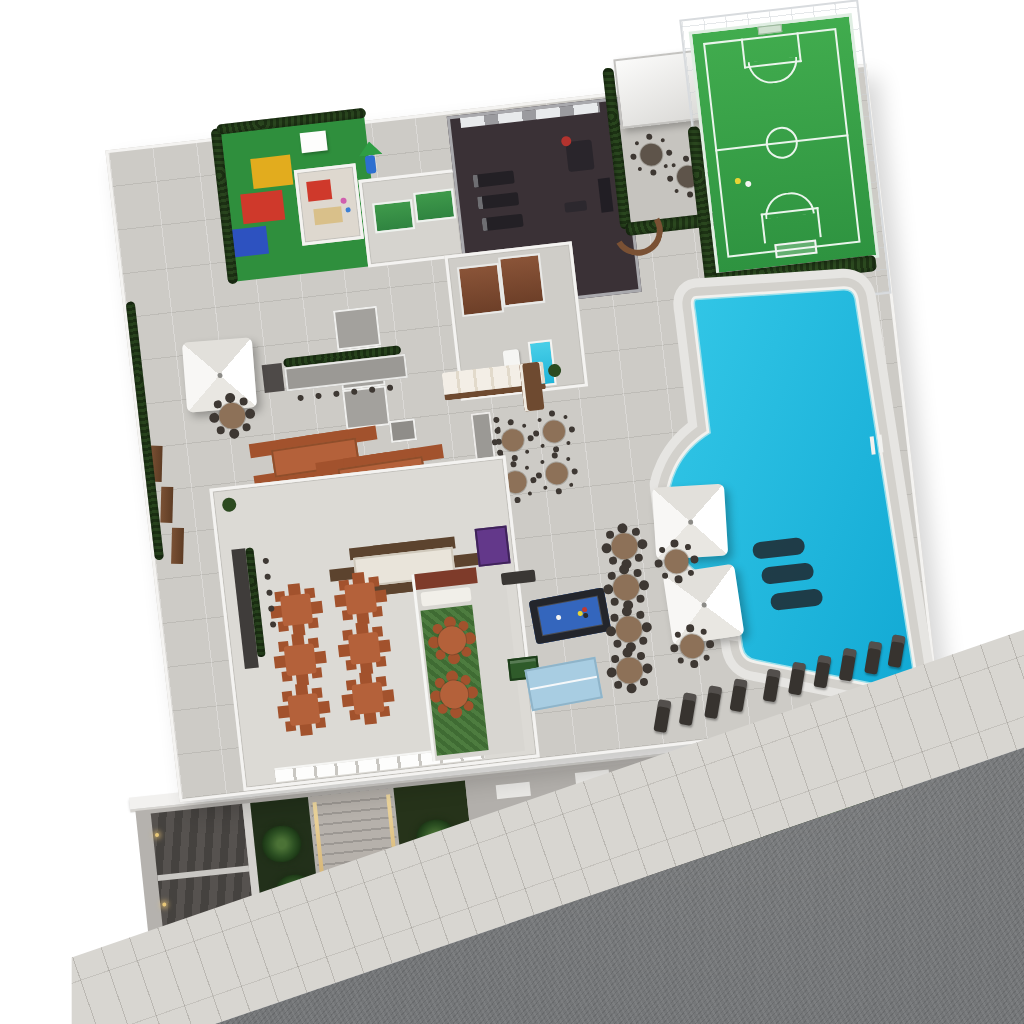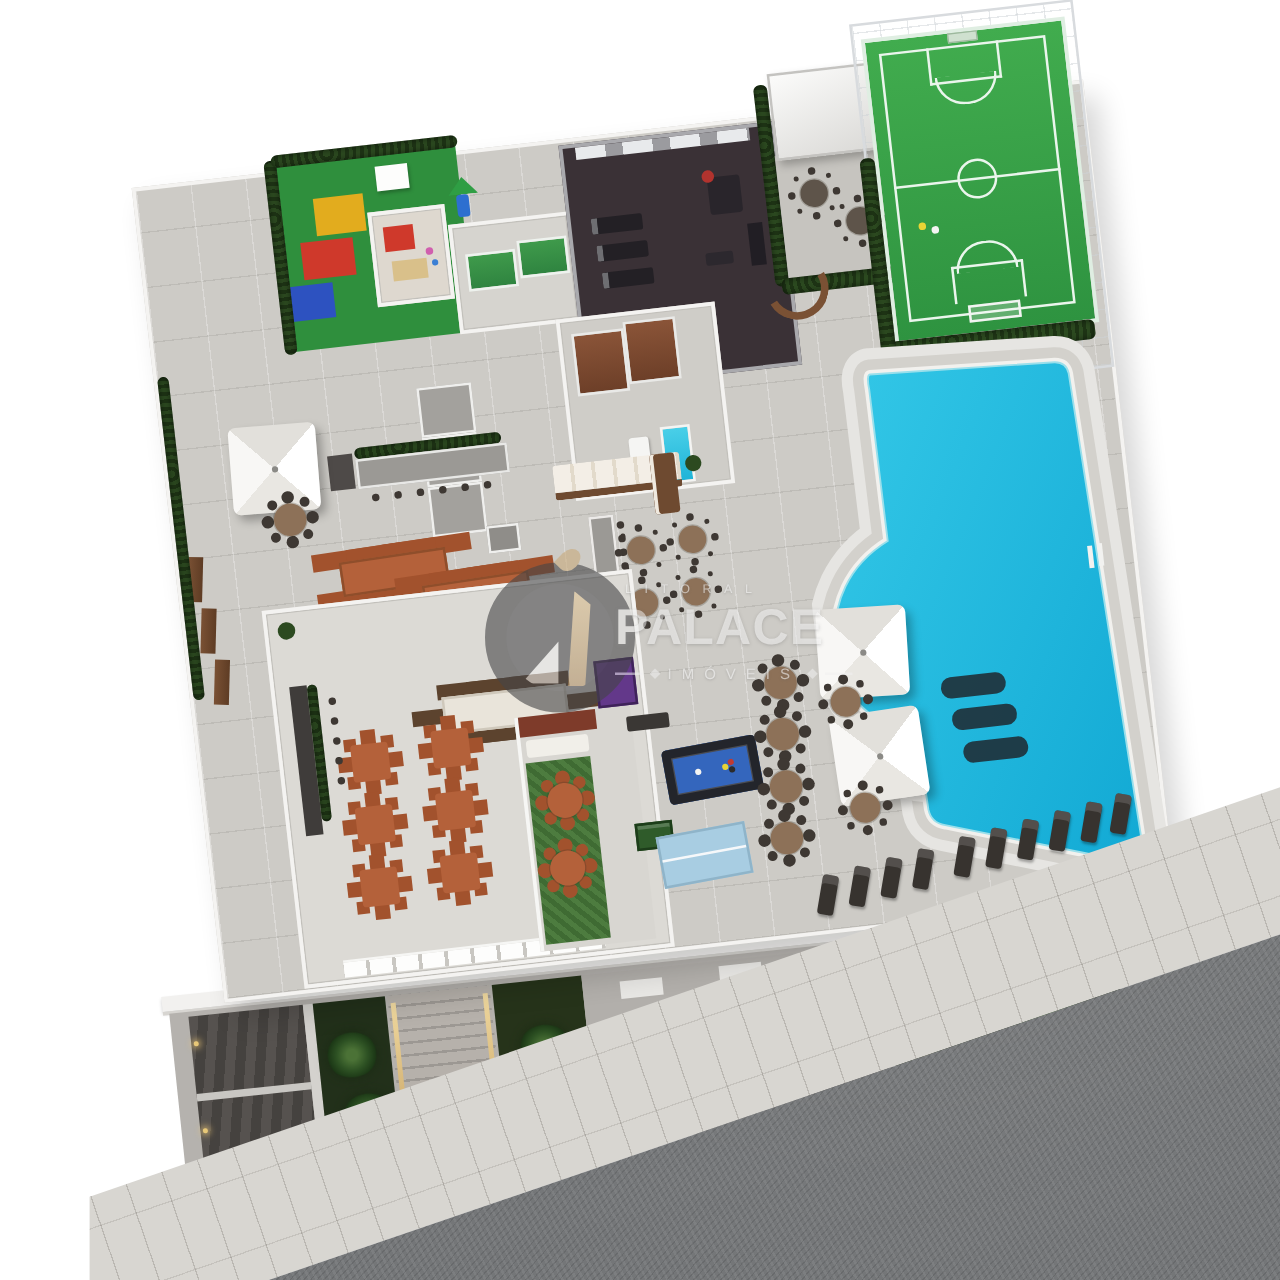--- a/index.html
+++ b/index.html
@@ -286,30 +286,14 @@
     <div class="z lounger" style="left:532px;top:598px;transform:rotate(16deg)"></div>
     <div class="z lounger" style="left:558px;top:594px;transform:rotate(16deg)"></div>
     <div class="z lounger" style="left:592px;top:588px;transform:rotate(16deg)"></div>
     <div class="z lounger" style="left:618px;top:584px;transform:rotate(16deg)"></div>
     <div class="z lounger" style="left:644px;top:580px;transform:rotate(16deg)"></div>
     <div class="z lounger" style="left:670px;top:576px;transform:rotate(16deg)"></div>
     <div class="z lounger" style="left:696px;top:572px;transform:rotate(16deg)"></div>
     <div class="z lounger" style="left:720px;top:568px;transform:rotate(16deg)"></div>
   </div>
 
-  <div class="z wm">
-    <div class="z wm-ring">
-      <div class="z wm-gold"></div>
-      <div class="z wm-wedge"></div>
-    </div>
-    <div class="z wm-flame"></div>
-    <div class="z wm-top">LITORAL</div>
-    <div class="z wm-main">PALACE</div>
-    <div class="z wm-sub">
-      <span class="orn-line"></span>
-      <span class="orn-diamond"></span>
-      <span class="txt">IMÓVEIS</span>
-      <span class="orn-diamond"></span>
-      <span class="orn-line"></span>
-    </div>
-  </div>
 
 </div>
 
 </body></html>

